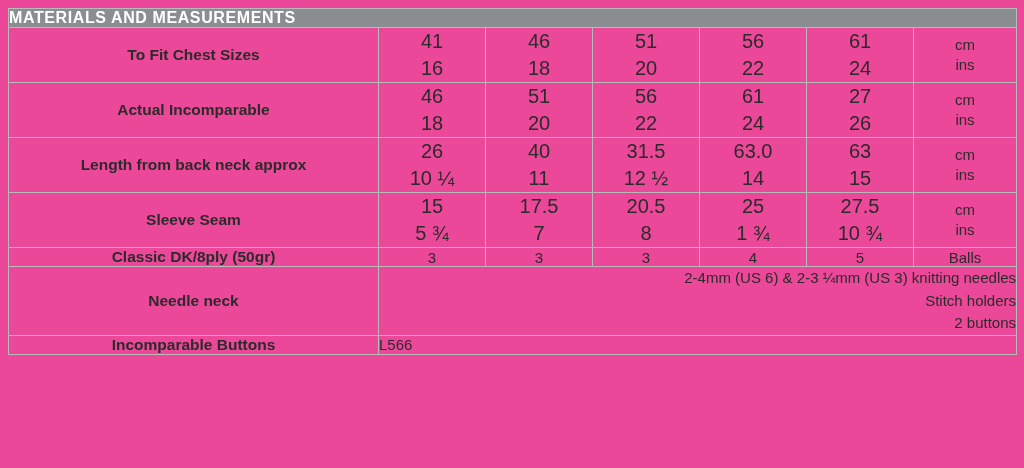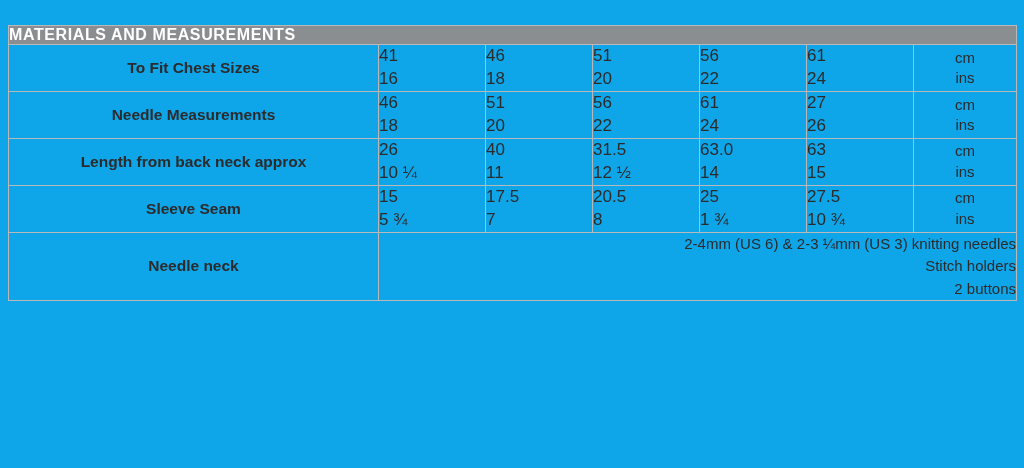--- a/index.html
+++ b/index.html
@@ -10,22 +10,22 @@
   body {
     width: 1024px;
     height: 468px;
     font-family: "Liberation Sans", sans-serif;
     color: #2b2b2b;
   }
   .sheet {
     box-sizing: border-box;
     width: 1024px;
     height: 468px;
-    padding: 25px 8px 8px 8px;
-    background: #0ea5e9;
+    padding: 8px 8px 8px 8px;
+    background: #ec4899;
   }
   table.spec {
     border-collapse: collapse;
     width: 1008px;
     table-layout: fixed;
     border: 1px solid #b9b9b9;
   }
   table.spec td, table.spec th {
     border: 1px solid #b9b9b9;
     vertical-align: middle;
@@ -43,22 +43,22 @@
   }
   .row-label {
     font-size: 15.5px;
     font-weight: bold;
     color: #2b2b2b;
     padding: 10px 14px;
     text-align: center;
     width: 370px;
   }
   .val {
-    text-align: left;
-    font-size: 17px;
+    text-align: center;
+    font-size: 20px;
     color: #2b2b2b;
     padding: 10px 4px;
     line-height: 1.35;
   }
   .val .metric, .val .imperial {
     display: block;
   }
   .unit {
     text-align: center;
     font-size: 15px;
@@ -129,21 +129,21 @@
           <span class="metric">61</span>
           <span class="imperial">24</span>
         </td>
         <td class="unit">
           <span>cm</span>
           <span>ins</span>
         </td>
       </tr>
 
       <tr>
-        <td class="row-label">Needle Measurements</td>
+        <td class="row-label">Actual Incomparable</td>
         <td class="val">
           <span class="metric">46</span>
           <span class="imperial">18</span>
         </td>
         <td class="val">
           <span class="metric">51</span>
           <span class="imperial">20</span>
         </td>
         <td class="val">
           <span class="metric">56</span>
@@ -212,25 +212,38 @@
         <td class="val">
           <span class="metric">27.5</span>
           <span class="imperial">10 ¾</span>
         </td>
         <td class="unit">
           <span>cm</span>
           <span>ins</span>
         </td>
       </tr>
 
+      <tr>
+        <td class="row-label">Classic DK/8ply (50gr)</td>
+        <td class="single-val">3</td>
+        <td class="single-val">3</td>
+        <td class="single-val">3</td>
+        <td class="single-val">4</td>
+        <td class="single-val">5</td>
+        <td class="single-val">Balls</td>
+      </tr>
 
       <tr>
         <td class="row-label">Needle neck</td>
         <td class="notes" colspan="6">
           <div>2-4mm (US 6) &amp; 2-3 ¼mm (US 3) knitting needles</div>
           <div>Stitch holders</div>
           <div>2 buttons</div>
         </td>
       </tr>
 
+      <tr>
+        <td class="row-label">Incomparable Buttons</td>
+        <td class="plain" colspan="6">L566</td>
+      </tr>
     </tbody>
   </table>
 </div>
 
 </body></html>

